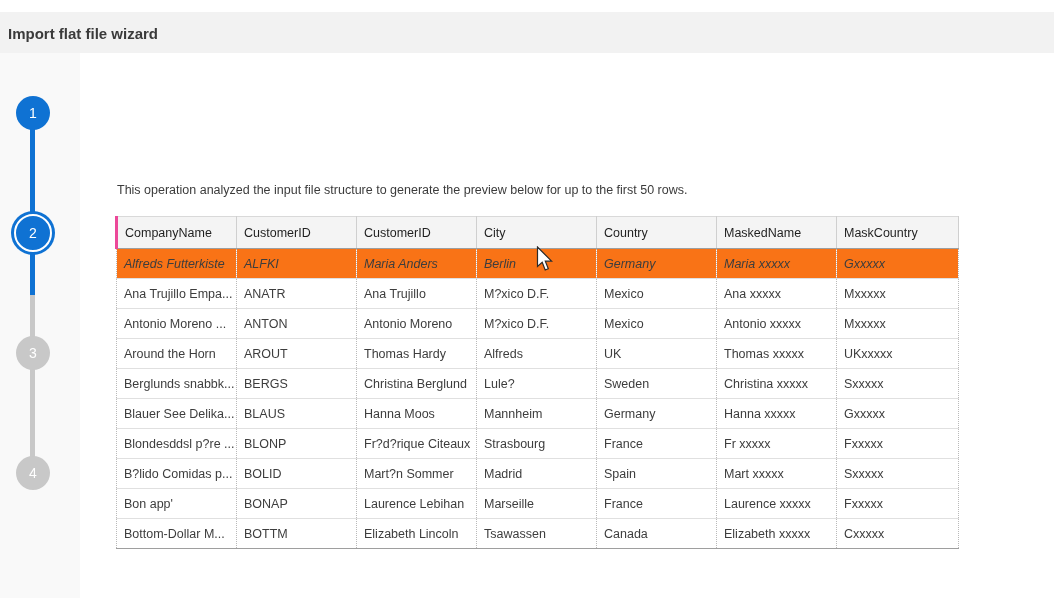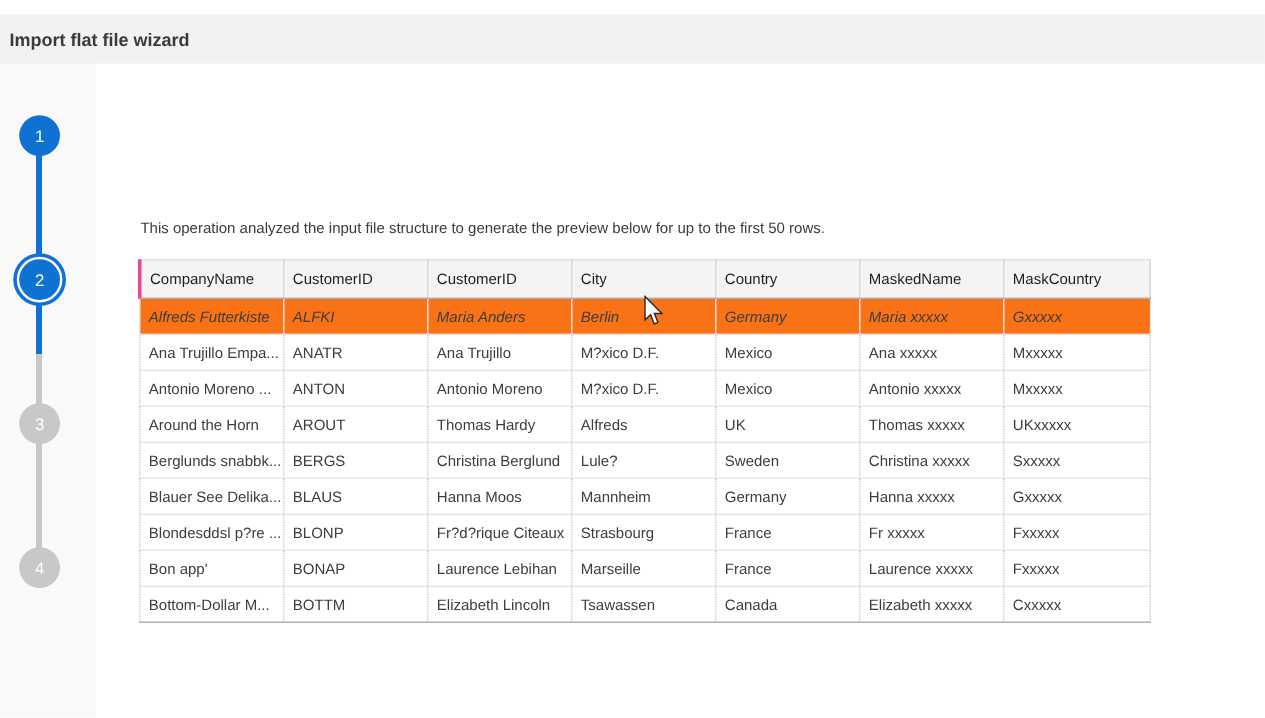--- a/index.html
+++ b/index.html
@@ -189,20 +189,29 @@
         <tr>
           <td>Blondesddsl p?re ...</td>
           <td>BLONP</td>
           <td>Fr?d?rique Citeaux</td>
           <td>Strasbourg</td>
           <td>France</td>
           <td>Fr xxxxx</td>
           <td>Fxxxxx</td>
         </tr>
         <tr>
+          <td>B?lido Comidas p...</td>
+          <td>BOLID</td>
+          <td>Mart?n Sommer</td>
+          <td>Madrid</td>
+          <td>Spain</td>
+          <td>Mart xxxxx</td>
+          <td>Sxxxxx</td>
+        </tr>
+        <tr>
           <td>Bon app'</td>
           <td>BONAP</td>
           <td>Laurence Lebihan</td>
           <td>Marseille</td>
           <td>France</td>
           <td>Laurence xxxxx</td>
           <td>Fxxxxx</td>
         </tr>
         <tr>
           <td>Bottom-Dollar M...</td>

